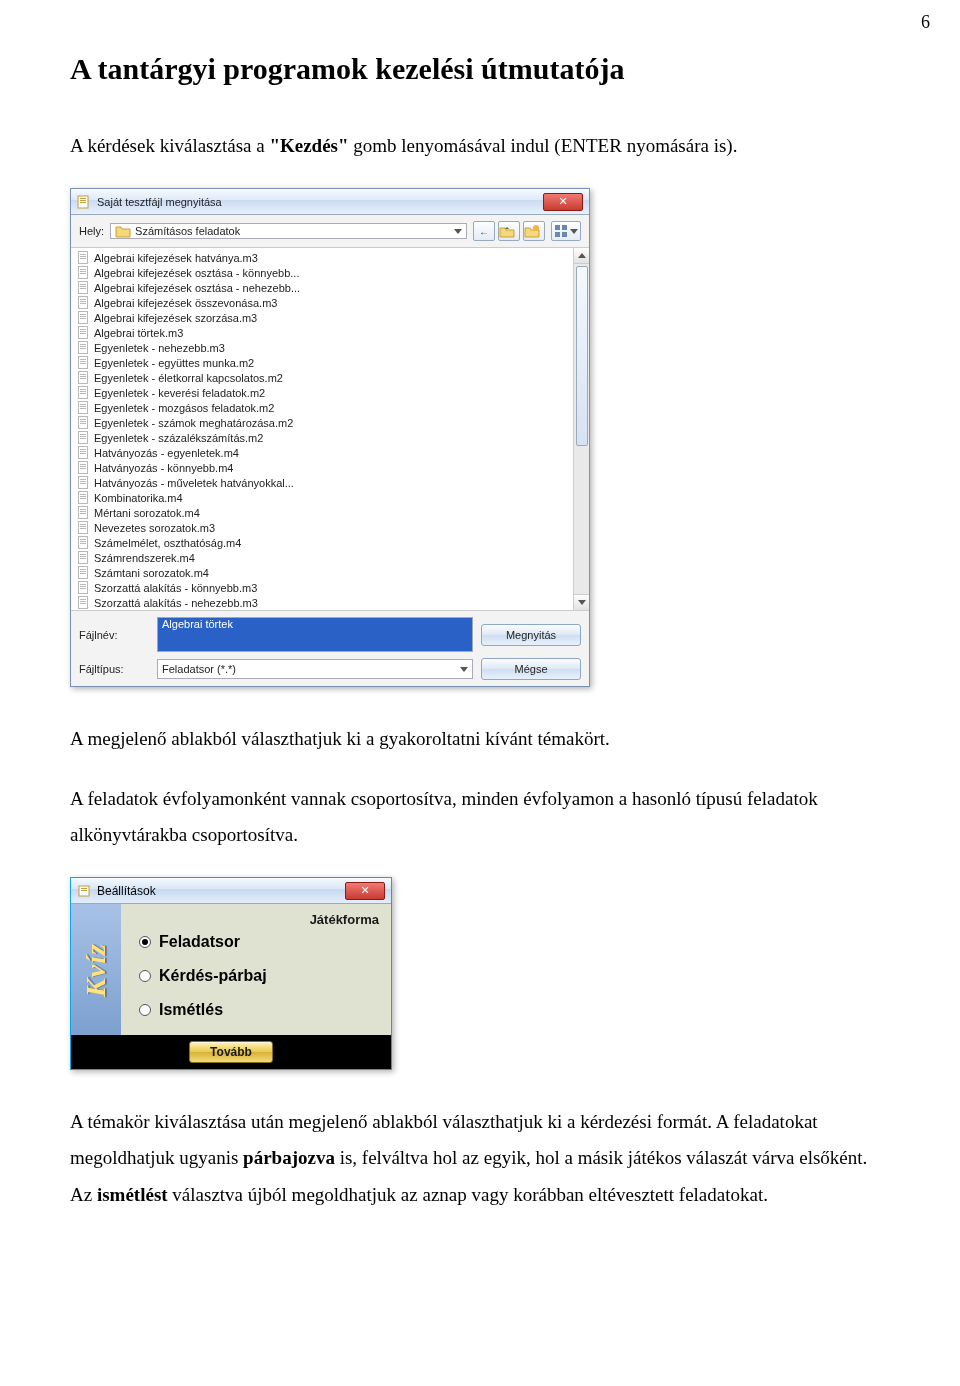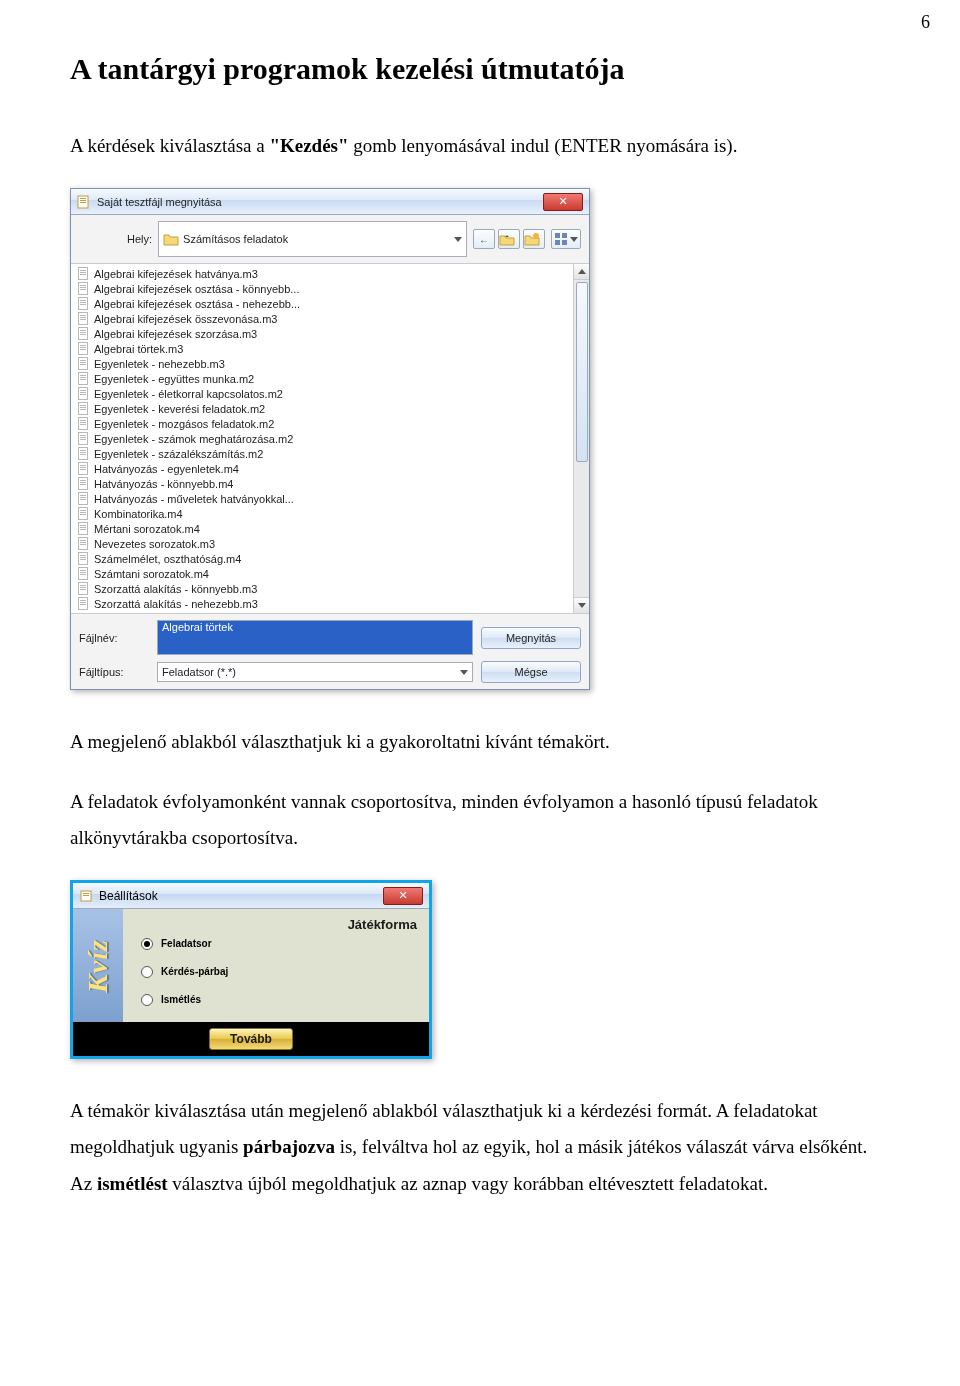--- a/index.html
+++ b/index.html
@@ -77,23 +77,23 @@
     vertical-align: middle;
     margin-right: 4px;
   }
   .dlg1-locbar {
     display:flex; align-items:center;
     padding: 6px 8px;
     gap: 6px;
     border-bottom: 1px solid #ccc;
     background:#f3f3f3;
   }
-  .dlg1-locbar .label { color:#222;margin-left:48px; }
+  .dlg1-locbar .label { color:#222; }
   .loc-combo {
-    flex:1; height:36px;
+    flex:1; height:16px;
     border:1px solid #aab;
     background:#fff;
     display:flex; align-items:center;
     padding: 0 4px;
     font-size:11px;
     justify-content:space-between;
   }
   .combo-caret {
     width: 0; height:0;
     border-left: 4px solid transparent;
@@ -199,24 +199,24 @@
     border:1px solid #8ea7c8;
     background: linear-gradient(#fbfdff,#dfe9f6 48%,#cfdef2 52%,#e8f1fc);
     border-radius:3px;
     text-align:center;
     line-height:20px;
     font-size:11px;
   }
 
   
   .dialog2 {
-    width: 362px;
+    width: 322px;
     font-family: Tahoma, Arial, sans-serif;
     font-size: 12px;
-    border: 3px solid #0ea5e9;
+    border: 1px solid #0ea5e9;
     box-shadow: 2px 2px 6px rgba(0,0,0,0.3);
     margin: 18px 0 34px 0;
     background: #dfe2d0;
   }
   .dlg2-title {
     display:flex; align-items:center;
     height: 26px;
     background: linear-gradient(#f5faff,#d9e6f6 45%,#c6d9f0 46%,#e4eefb);
     border-bottom:1px solid #9ab;
     padding:0 6px;
@@ -239,23 +239,23 @@
     text-shadow: 0 1px 0 #5c7aa6, 0 2px 1px rgba(0,0,0,.3);
     letter-spacing: 1px;
   }
   .dlg2-panel {
     flex:1;
     background:#dfe2d0;
     padding: 8px 12px 8px 12px;
   }
   .group-title { font-weight:bold; font-size:13px; margin-bottom:6px; color:#1a1a1a;text-align:right; }
   .radio-row {
-    display:flex; 
+    display:flex; align-items:center;
     margin: 6px 0 16px 6px;
-    font-size:10px;
+    font-size:16px;
   }
   .radio-outer {
     width:12px; height:12px;
     border:1px solid #555;
     border-radius:50%;
     margin-right:8px;
     display:flex; align-items:center; justify-content:center;
     background:#fff;
   }
   .radio-dot { width:6px; height:6px; border-radius:50%; background:#000; }
@@ -530,20 +530,29 @@
             </svg></span>
           <span class="fname">Számelmélet, oszthatóság.m4</span>
         </div>
         <div class="file-row">
           <span class="file-icon"><svg viewBox="0 0 13 13">
               <rect x="1.5" y="0.5" width="9" height="12" fill="#fff" stroke="#b8b8b8"></rect>
               <rect x="3" y="3" width="6" height="1" fill="#b8b8b8"></rect>
               <rect x="3" y="5" width="6" height="1" fill="#b8b8b8"></rect>
               <rect x="3" y="7" width="6" height="1" fill="#b8b8b8"></rect>
             </svg></span>
+          <span class="fname">Számrendszerek.m4</span>
+        </div>
+        <div class="file-row">
+          <span class="file-icon"><svg viewBox="0 0 13 13">
+              <rect x="1.5" y="0.5" width="9" height="12" fill="#fff" stroke="#b8b8b8"></rect>
+              <rect x="3" y="3" width="6" height="1" fill="#b8b8b8"></rect>
+              <rect x="3" y="5" width="6" height="1" fill="#b8b8b8"></rect>
+              <rect x="3" y="7" width="6" height="1" fill="#b8b8b8"></rect>
+            </svg></span>
           <span class="fname">Számtani sorozatok.m4</span>
         </div>
         <div class="file-row">
           <span class="file-icon"><svg viewBox="0 0 13 13">
               <rect x="1.5" y="0.5" width="9" height="12" fill="#fff" stroke="#b8b8b8"></rect>
               <rect x="3" y="3" width="6" height="1" fill="#b8b8b8"></rect>
               <rect x="3" y="5" width="6" height="1" fill="#b8b8b8"></rect>
               <rect x="3" y="7" width="6" height="1" fill="#b8b8b8"></rect>
             </svg></span>
           <span class="fname">Szorzattá alakítás - könnyebb.m3</span>

